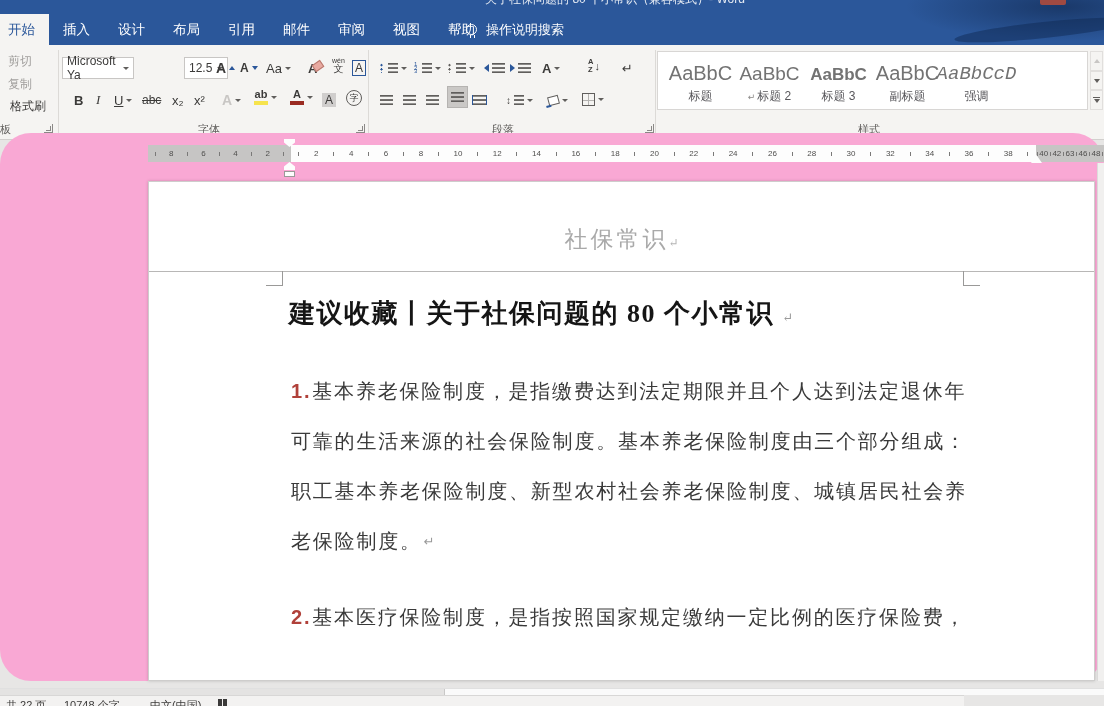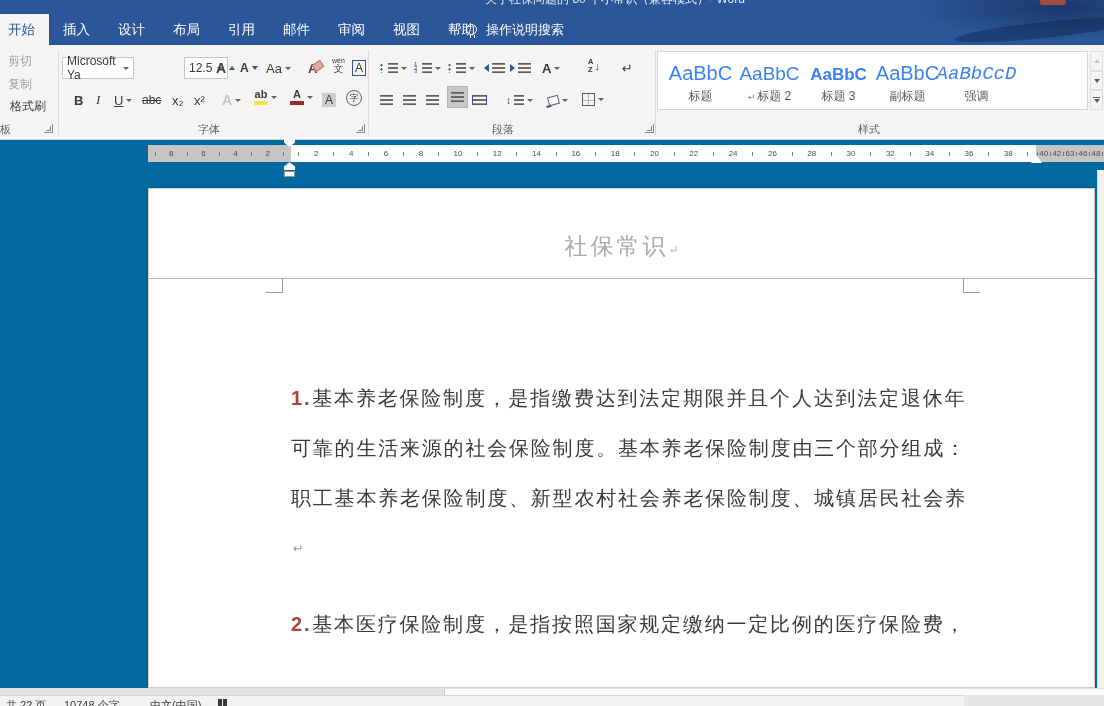--- a/index.html
+++ b/index.html
@@ -68,21 +68,21 @@
   .retmark { font-size:13px; color:#3b3a39; }
   .selbox { background:#cac8c6; border:1px solid #b5b3b1; }
   .updown { font-size:10px; color:#3b3a39; }
   .bucket { width:11px; height:9px; border:1px solid #605e5c; transform:rotate(-15deg); background:#fff; position:relative;}
   .bucket::after{ content:""; position:absolute; left:-4px; bottom:-2px; width:5px; height:2px; background:#2b579a; }
   .bordergrid { width:13px; height:13px; border:1px solid #605e5c;
     background-image:linear-gradient(to right,transparent 5.5px,#b5b3b1 5.5px,#b5b3b1 6.5px,transparent 6.5px),linear-gradient(to bottom,transparent 5.5px,#b5b3b1 5.5px,#b5b3b1 6.5px,transparent 6.5px); }
   
   .gallery { position:absolute; left:657px; top:6px; width:431px; height:59px; background:#fff; border:1px solid #d8d6d4; display:flex; padding:2px 4px 0 8px; }
   .sitem { width:69px; display:flex; flex-direction:column; align-items:center; justify-content:flex-end; padding-bottom:4px; cursor:default; }
-  .ssample { height:34px; display:flex; align-items:flex-end; white-space:nowrap; color:#3b82f6; }
+  .ssample { height:34px; display:flex; align-items:flex-end; white-space:nowrap; color:#737373; }
   .s0 .ssample{font-size:20px;} .s1 .ssample{font-size:25px;font-weight:bold;}
   .s2 .ssample{font-size:19px;} .s3 .ssample{font-size:17px;font-weight:bold;}
   .s4 .ssample{font-size:20px;} .s5 .ssample{font-size:19px;font-style:italic;font-family:Liberation Mono, monospace;}
   .snamerow { margin-top:3px; font-size:12px; color:#57565a; display:flex; gap:2px; align-items:center; }
   .smarker { font-size:9px; color:#8a8886; }
   .scrollcol { position:absolute; left:1090px; top:6px; width:13px; height:59px; display:flex; flex-direction:column; }
   .scrollbtn { flex:1; background:#f5f4f2; border:1px solid #e1dfdd; display:flex; align-items:center; justify-content:center; }
   .tri-up { width:0;height:0;border-left:3px solid transparent;border-right:3px solid transparent;border-bottom:4px solid #c8c6c4; }
   .tri-dn { width:0;height:0;border-left:3px solid transparent;border-right:3px solid transparent;border-top:4px solid #605e5c; }
   .more-line { display:flex; flex-direction:column; align-items:center; gap:1px; }
@@ -94,21 +94,21 @@
   .rseg.whiteseg { background:#fdfdfd; }
   .rnum { font-size:8px; color:#4f4e4d; } .tick { width:1px; height:4px; background:#7a7978; }
   .marker-first { position:absolute; left:284px; top:139px; width:11px; height:8px; background:#fdfdfd;
     clip-path:polygon(0 0,100% 0,100% 45%,50% 100%,0 45%); filter:drop-shadow(0 0 .6px #777); }
   .marker-hang { position:absolute; left:284px; top:162px; width:11px; height:8px; background:#fdfdfd;
     clip-path:polygon(50% 0,100% 55%,100% 100%,0 100%,0 55%); filter:drop-shadow(0 0 .6px #777); }
   .marker-box { position:absolute; left:284px; top:170.5px; width:11px; height:6px; background:#fdfdfd; border:1px solid #9a9998; }
   .marker-right { position:absolute; left:1031px; top:155px; width:11px; height:8px; background:#fdfdfd;
     clip-path:polygon(50% 0,100% 100%,0 100%); filter:drop-shadow(0 0 .6px #777); }
   
-  .docarea { position:absolute; left:0; top:140px; width:1104px; height:548px; background:#0369a1; }
+  .docarea { position:absolute; left:0; top:133px; width:1104px; height:548px; background:#f9a8d4;border-radius:31px; }
   .vtrack { position:absolute; left:1097px; top:30px; width:7px; height:518px; background:#f1f0ef; border-left:1px solid #dddcdb; }
   .page { position:absolute; left:148px; top:48px; width:947px; height:500px; background:#fff; border:1px solid #cecdcc; box-shadow:0 0 3px rgba(0,0,0,.18); overflow:hidden; }
   .docheader { position:absolute; left:0; top:42px; width:100%; text-align:center;
     font-family:"Liberation Serif","DejaVu Serif",serif; font-size:23px; letter-spacing:3px; color:var(--hdrgray,#a9a9a9); }
   .hmark { font-size:12px; letter-spacing:0; color:#b5b5b5; }
   .headerline { position:absolute; left:0; top:89px; width:100%; border-top:1px solid #b8b7b6; }
   .cropL { position:absolute; left:117px; top:89px; width:17px; height:15px; border-right:1px solid #9a9998; border-bottom:1px solid #9a9998; }
   .cropR { position:absolute; left:814px; top:89px; width:17px; height:15px; border-left:1px solid #9a9998; border-bottom:1px solid #9a9998; }
   .doctitle { position:absolute; left:140px; top:114px; font-family:"Liberation Serif","DejaVu Serif",serif;
     font-size:26px; font-weight:bold; color:#151515; letter-spacing:1.5px; white-space:nowrap; }
@@ -366,32 +366,36 @@
 
   <div class="docarea">
     <div class="vtrack"></div>
     <div class="page">
       <div class="docheader">
         <span>社保常识</span><span class="hmark">↵</span>
       </div>
       <div class="headerline"></div>
       <div class="cropL"></div>
       <div class="cropR"></div>
+      <div class="doctitle">
+        <span>建议收藏丨关于社保问题的 80 个小常识</span> <span class="tmark">↵</span>
+      </div>
       <div class="body">
           <div class="bline">
             <span class="bnum">1.</span>
             <span>基本养老保险制度，是指缴费达到法定期限并且个人达到法定退休年</span>
           </div>
           <div class="bline">
             <span>可靠的生活来源的社会保险制度。基本养老保险制度由三个部分组成：</span>
           </div>
           <div class="bline">
             <span>职工基本养老保险制度、新型农村社会养老保险制度、城镇居民社会养</span>
           </div>
           <div class="bline">
+            <span>老保险制度。</span>
             <span class="bmark">↵</span>
           </div>
           <div class="bline gap">
             <span class="bnum">2.</span>
             <span>基本医疗保险制度，是指按照国家规定缴纳一定比例的医疗保险费，</span>
           </div>
         </div>
     </div>
   </div>
 

